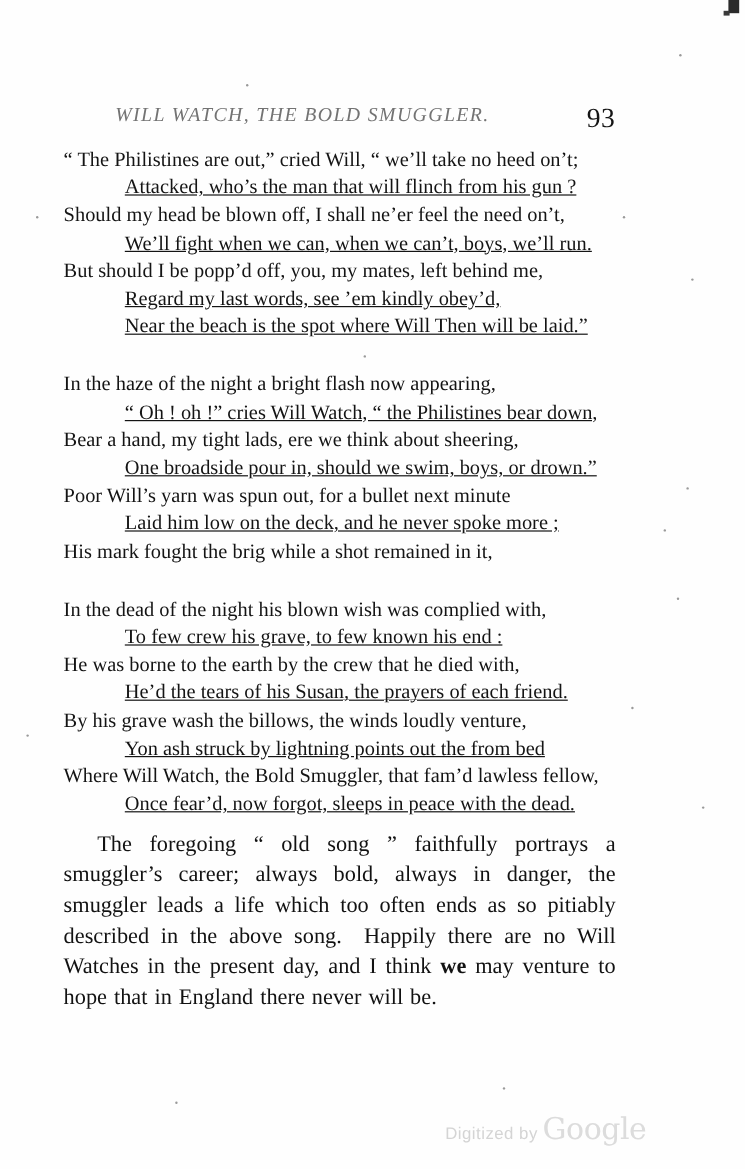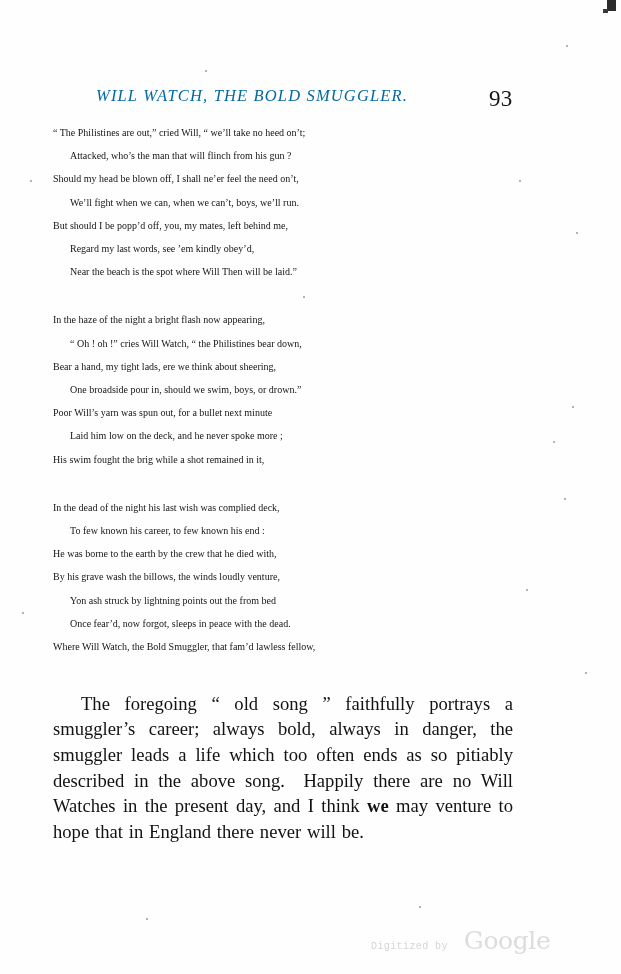--- a/index.html
+++ b/index.html
@@ -45,21 +45,21 @@
     height: 26px;
   }
   .running-head {
     position: absolute;
     left: 96px;
     top: 0;
     font-style: italic;
     font-size: 16.5px;
     letter-spacing: 1.15px;
     white-space: nowrap;
-    color: #0369a1;
+    color: #737373;
   }
   .page-number {
     position: absolute;
     left: 489px;
     top: 0px;
     font-size: 23px;
     letter-spacing: 0.3px;
     color: #151515;
   }
 
@@ -68,28 +68,29 @@
     position: absolute;
     left: 0;
     top: 121px;
     width: 621px;
   }
   .stanza {
     margin: 0 0 25px 0;
   }
   .stanza:last-child { margin-bottom: 0; }
   .v {
-    font-size: 10px;
+    font-size: 17px;
     line-height: 23.2px;
     white-space: nowrap;
     margin-left: 53px;
     color: #141414;
   }
   .v.ind {
-    margin-left: 70px;
+    margin-left: 104px;
+    text-decoration: underline;
   }
 
   
   .prose {
     position: absolute;
     left: 53px;
     top: 672px;
     width: 460px;
     font-size: 18.6px;
     line-height: 25.7px;
@@ -106,29 +107,29 @@
   .watermark {
     position: absolute;
     left: 371px;
     top: 926px;
     display: flex;
     align-items: baseline;
     color: #d2d2d2;
     user-select: none;
   }
   .wm-prefix {
-    font-size: 10px;
+    font-size: 14px;
     letter-spacing: 0.4px;
-    font-family: Liberation Mono, monospace;
+    font-family: Liberation Sans, sans-serif;
     color: #d4d4d4;
   }
   .wm-logo {
     font-size: 25px;
     letter-spacing: -0.4px;
-    margin-left: 16px;
+    margin-left: 4px;
     font-family: "DejaVu Serif", serif;
     color: #dcdcdc;
   }
 
   
   .speck {
     position: absolute;
     background: #9a9a9a;
     border-radius: 50%;
     width: 2px;
@@ -157,30 +158,31 @@
       <div class="v ind">Regard my last words, see ’em kindly obey’d,</div>
       <div class="v ind">Near the beach is the spot where Will Then will be laid.”</div>
     </div>
     <div class="stanza">
       <div class="v">In the haze of the night a bright flash now appearing,</div>
       <div class="v ind">“ Oh ! oh !” cries Will Watch, “ the Philistines bear down,</div>
       <div class="v">Bear a hand, my tight lads, ere we think about sheering,</div>
       <div class="v ind">One broadside pour in, should we swim, boys, or drown.”</div>
       <div class="v">Poor Will’s yarn was spun out, for a bullet next minute</div>
       <div class="v ind">Laid him low on the deck, and he never spoke more ;</div>
-      <div class="v">His swim fought the brig while a shot remained in it,</div>
+      <div class="v">His mark fought the brig while a shot remained in it,</div>
     </div>
     <div class="stanza">
-      <div class="v">In the dead of the night his last wish was complied deck,</div>
-      <div class="v ind">To few known his career, to few known his end :</div>
+      <div class="v">In the dead of the night his blown wish was complied with,</div>
+      <div class="v ind">To few crew his grave, to few known his end :</div>
       <div class="v">He was borne to the earth by the crew that he died with,</div>
+      <div class="v ind">He’d the tears of his Susan, the prayers of each friend.</div>
       <div class="v">By his grave wash the billows, the winds loudly venture,</div>
       <div class="v ind">Yon ash struck by lightning points out the from bed</div>
+      <div class="v">Where Will Watch, the Bold Smuggler, that fam’d lawless fellow,</div>
       <div class="v ind">Once fear’d, now forgot, sleeps in peace with the dead.</div>
-      <div class="v">Where Will Watch, the Bold Smuggler, that fam’d lawless fellow,</div>
     </div>
   </div>
 
   <p class="prose"><span>The foregoing “ old song ” faithfully portrays a smuggler’s career; always bold, always in danger, the smuggler leads a life which too often ends as so pitiably described in the above song. Happily there are no Will Watches in the present day, and I think </span><span class="emph-we">we</span><span> may venture to hope that in England there never will be.</span></p>
 
   <div class="watermark">
     <span class="wm-prefix">Digitized by</span>
     <span class="wm-logo">Google</span>
   </div>
 

